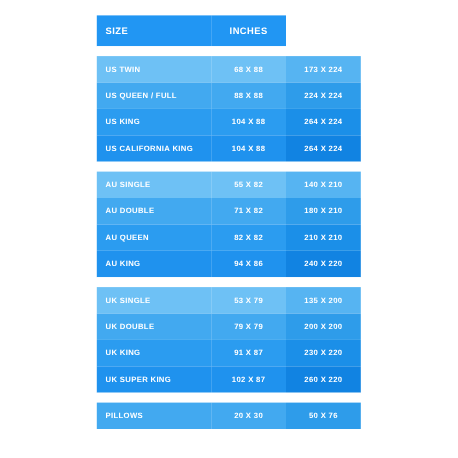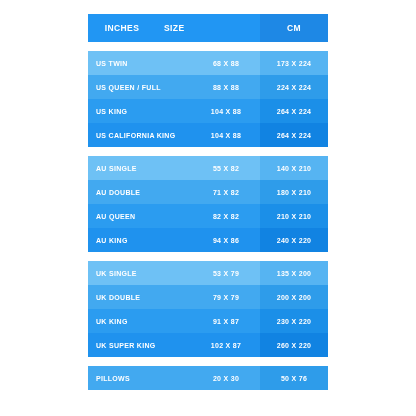--- a/index.html
+++ b/index.html
@@ -81,23 +81,22 @@
     flex: 1;
   }
 </style>
 </head>
 <body>
 
 <div class="sheet">
   <div class="table">
 
     <div class="row header">
+      <div class="cell c-size">SIZE</div>
       <div class="cell c-in">INCHES</div>
-      <div class="cell c-size">SIZE</div>
-      <div class="cell c-cm">CM</div>
     </div>
 
     <div class="gap"></div>
 
     <div class="group">
       <div class="row body-row">
         <div class="cell c-size" style="background:#6ec1f5">US TWIN</div>
         <div class="cell c-in" style="background:#6ec1f5">68 X 88</div>
         <div class="cell c-cm" style="background:#56b4f2">173 X 224</div>
       </div>

